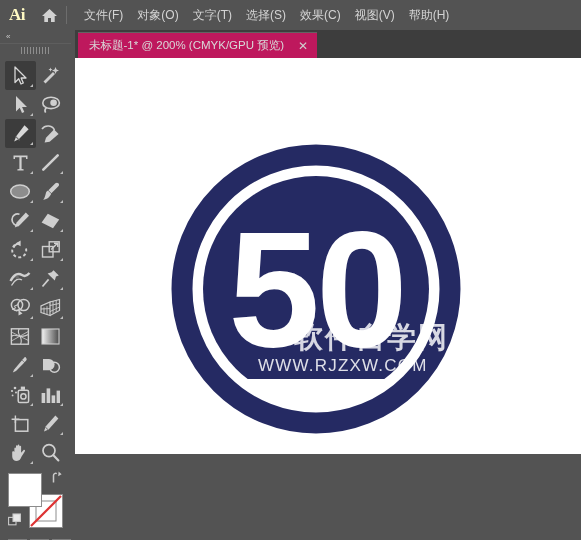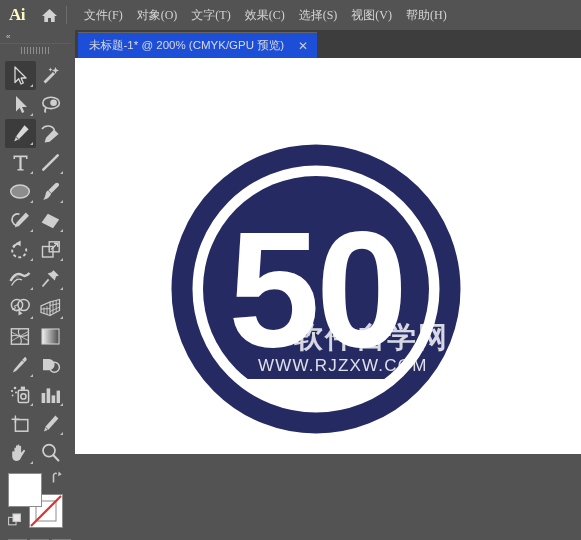--- a/index.html
+++ b/index.html
@@ -24,33 +24,33 @@
     font-family: "Liberation Serif", serif;
     letter-spacing: -0.5px;
   }
   .home-btn {
     width: 30px; height: 30px;
     display: flex; align-items: center; justify-content: center;
   }
   .menu-sep {
     width: 1px; height: 18px; background: #6d6d6d; margin: 0 4px 0 2px;
   }
-  .menu-items { display: flex; align-items: flex-start; margin-left: 6px; font-family: Liberation Serif, serif; }
+  .menu-items { display: flex; align-items: flex-start; margin-left: 6px; }
   .menu-item {
     color: #d4d4d4; font-size: 12px; padding: 5px 7px; white-space: nowrap;
   }
 
   
   .tabbar {
     position: absolute; left: 75px; top: 30px; width: 506px; height: 28px;
     background: #3d3d3d;
   }
   .doc-tab {
     position: absolute; left: 3px; top: 2px; height: 26px;
-    background: #1d4ed8;
+    background: #be185d;
     display: flex; align-items: center;
     padding: 0 9px 0 11px;
     border-top: 1px solid #636363;
   }
   .doc-tab-label { color: #d9d9d9; font-size: 11.5px; white-space: nowrap; }
   .doc-tab-close {
     color: #cfcfcf; font-size: 12px; margin-left: 14px;
     line-height: 1; font-weight: bold;
   }
 
@@ -147,22 +147,22 @@
     <div class="home-btn">
       <svg width="17" height="15" viewBox="0 0 17 15" aria-hidden="true">
         <path d="M8.5 1 L16 8 L13.7 8 L13.7 14 L10 14 L10 10 L7 10 L7 14 L3.3 14 L3.3 8 L1 8 Z" fill="#d2d2d2"></path>
       </svg>
     </div>
     <div class="menu-sep"></div>
     <div class="menu-items">
       <div class="menu-item">文件(F)</div>
       <div class="menu-item">对象(O)</div>
       <div class="menu-item">文字(T)</div>
+      <div class="menu-item">选择(S)</div>
       <div class="menu-item">效果(C)</div>
-      <div class="menu-item">选择(S)</div>
       <div class="menu-item">视图(V)</div>
       <div class="menu-item">帮助(H)</div>
     </div>
   </div>
 
   <div class="tabbar">
     <div class="doc-tab">
       <span class="doc-tab-label">未标题-1* @ 200% (CMYK/GPU 预览)</span>
       <span class="doc-tab-close">✕</span>
     </div>

